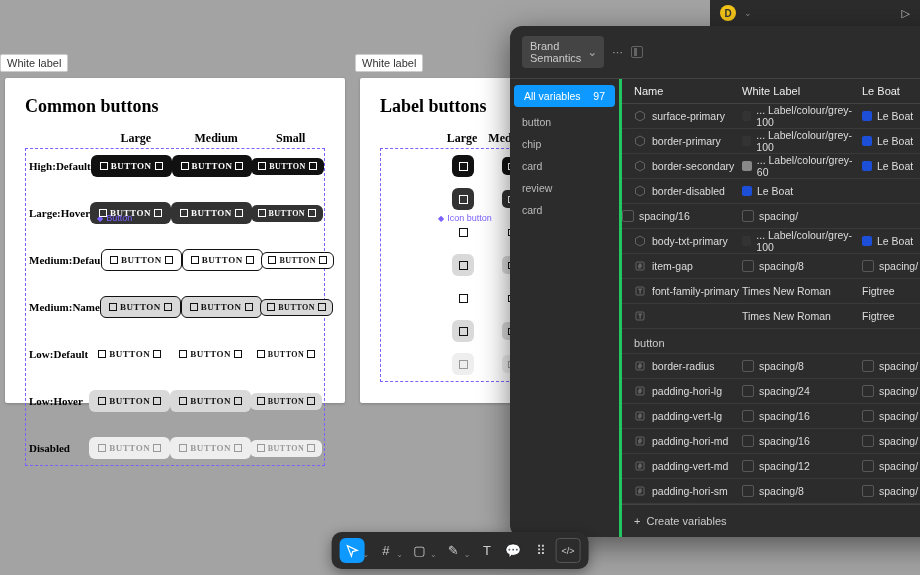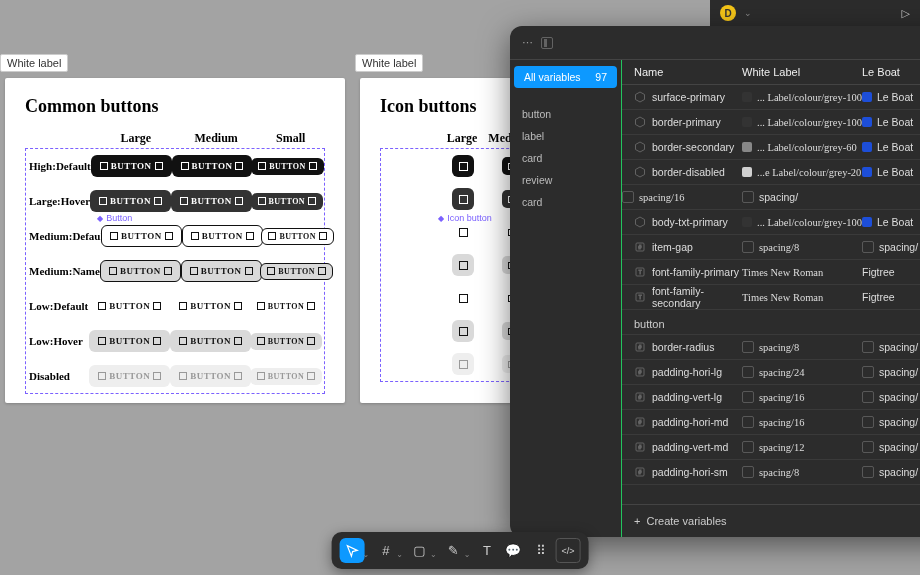--- a/index.html
+++ b/index.html
@@ -17,21 +17,21 @@
 .row { display: flex; align-items: center; }
 .rowlabel { font-family: Georgia, serif; font-size: 11px; font-weight: bold; width: 72px; }
 
 
 #f1 { left: 5px; top: 78px; width: 340px; height: 325px; }
 #f1 .colhead span:nth-child(1){width:72px}
 #f1 .colhead span:nth-child(2){width:82px;text-align:center}
 #f1 .colhead span:nth-child(3){width:82px;text-align:center}
 #f1 .colhead span:nth-child(4){width:70px;text-align:center}
 #f1 .sel-tag { left: 92px; top: 135px; }
-#f1 .grid { gap: 13px; padding-left:3px;padding-right:3px; }
+#f1 .grid { gap: 25px; padding-left:3px;padding-right:3px; }
 .cell1 { width: 82px; display:flex; justify-content:center; }
 .cell1s { width: 70px; display:flex; justify-content:center; }
 .btn { display:flex; align-items:center; gap:3px; font-family: Georgia, serif; font-size:9px; font-weight:bold; letter-spacing:.5px; padding: 5px 8px; border-radius:6px; border:1px solid transparent;}
 .btn.sm { padding: 3px 6px; font-size: 8px; }
 .high-d { background:#111; color:#fff; }
 .high-h { background:#333; color:#fff; }
 .med-d { background:#fff; color:#111; border-color:#111; }
 .med-h { background:#d9d9d9; color:#111; border-color:#111; }
 .low-d { background:#fff; color:#111; }
 .low-h { background:#d9d9d9; color:#111; }
@@ -57,30 +57,30 @@
 .ibtn.md .sq { width:7px; height:7px; }
 .ibtn.sm .sq { width:6px; height:6px; }
 
 
 #panel { position:absolute; left:510px; top:26px; bottom:38px; right:-60px; background:#2c2c2c; color:#ccc; border-radius:12px; box-shadow:0 8px 30px rgba(0,0,0,.5); font-size:11px; display:flex; flex-direction:column; }
 .p-top { display:flex; align-items:center; gap:8px; padding:10px 12px; border-bottom:1px solid #444; }
 .p-sel { display:flex; align-items:center; gap:6px; background:#444; padding:4px 8px; border-radius:4px; font-size:11px; }
 .p-sel::after{content:"⌄"; font-size:12px; margin-left:auto; opacity:.7}
 .p-dots { opacity:.7; }
 .p-body { display:flex; flex:1; min-height:0; }
-.p-side { width:112px; border-right:1px solid #22c55e; padding:6px 0; display:flex; flex-direction:column;gap:11px; }
+.p-side { width:112px; border-right:3px solid #22c55e; padding:6px 0; display:flex; flex-direction:column; }
 .p-side-top { display:flex; justify-content:space-between; padding:5px 10px; background:#0d99ff; color:#fff; border-radius:4px; margin:0 4px 4px; font-size:10.5px;}
 .p-side-item { padding:5px 12px; color:#bbb; font-size:10.5px;}
 .p-main { flex:1; display:flex; flex-direction:column; min-width:0; }
 .p-head { display:flex; padding:6px 0; border-bottom:1px solid #444; font-size:11px; color:#eee; font-weight:500;}
 .cN{width:120px;padding-left:12px} .cW{width:120px} .cL{flex:1;min-width:90px}
 .p-rows { flex:1; overflow:hidden; }
 .vrow { display:flex; align-items:center; height:25px; border-bottom:1px solid #3a3a3a; }
 .vrow .n { width:120px; padding-left:12px; display:flex; align-items:center; gap:6px; color:#ddd; font-size:10.5px;}
-.vrow .c { width:120px; display:flex; align-items:center; gap:5px; font-size:10.5px; color:#ddd;font-family:Liberation Serif, serif; }
+.vrow .c { width:120px; display:flex; align-items:center; gap:5px; font-size:10.5px; color:#ddd; }
 .vrow .c2 { flex:1; min-width:90px; display:flex; align-items:center; gap:5px; font-size:10.5px; color:#ddd;}
 .sw { width:10px; height:10px; border-radius:2px; }
 .ico { width:12px; height:12px; display:inline-block; opacity:.6; }
 .secthead { padding:8px 12px 4px; color:#ccc; font-size:11px; font-weight:500; border-bottom:1px solid #3a3a3a; }
 .p-foot { padding:10px 12px; border-top:1px solid #444; color:#ccc; display:flex; align-items:center; gap:6px; }
 
 
 #topbar { position:absolute; top:0; right:0; left:710px; height:26px; background:#2c2c2c; display:flex; align-items:center; padding:0 10px; gap:8px; }
 .avatar { width:16px; height:16px; border-radius:50%; background:#f5c518; color:#333; font-size:10px; font-weight:bold; display:flex; align-items:center; justify-content:center; }
 .play { margin-left:auto; color:#ccc; font-size:11px; }
@@ -271,21 +271,21 @@
             <span>BUTTON</span>
             <span class="sq"></span>
           </div>
         </div>
       </div>
     </div>
 </div>
 
 <div class="frame" id="f2">
   <div class="frame-label">White label</div>
-  <h2>Icon buttons</h2>
+  <h2>Label buttons</h2>
   <div class="colhead">
     <span></span>
     <span>Large</span>
     <span>Medium</span>
     <span>Small</span>
   </div>
   <div class="sel-tag">Icon button</div>
   <div class="grid" id="grid2">
       <div class="row">
         <div class="rowlabel">High:Default</div>
@@ -417,34 +417,37 @@
 </div>
 
 <div id="topbar">
   <div class="avatar">D</div>
   <span style="color:#888;font-size:9px">⌄</span>
   <span class="play">▷</span>
 </div>
 
 <div id="panel">
   <div class="p-top">
+    <div class="p-sel" style="width:82px">
+        <span>Brand Semantics</span>
+      </div>
     <span class="p-dots">⋯</span>
     <span class="ico" style="border:1px solid #888;border-radius:2px;position:relative">
         <span style="position:absolute;left:2px;top:1px;bottom:1px;width:3px;background:#888"></span>
       </span>
   </div>
   <div class="p-body">
     <div class="p-side">
       <div class="p-side-top">
         <span>All variables</span>
           <span>97</span>
       </div>
       <div id="sidegroups">
           <div class="p-side-item">button</div>
-          <div class="p-side-item">label</div>
+          <div class="p-side-item">chip</div>
           <div class="p-side-item">card</div>
           <div class="p-side-item">review</div>
           <div class="p-side-item">card</div>
         </div>
     </div>
     <div class="p-main">
       <div class="p-head">
         <div class="cN">Name</div>
         <div class="cW">White Label</div>
         <div class="cL">Le Boat</div>
@@ -498,24 +501,20 @@
               <span>Le Boat</span>
             </div>
           </div>
           <div class="vrow">
             <div class="n">
               <span class="ico"><svg width="12" height="12" viewBox="0 0 24 24" fill="none" stroke="#888" stroke-width="2">
                   <polygon points="12,2 21,7 21,17 12,22 3,17 3,7"></polygon>
                 </svg></span>
               <span>border-disabled</span>
             </div>
-            <div class="c">
-              <span class="sw" style="background:#d0d0d0"></span>
-              <span>...e Label/colour/grey-20</span>
-            </div>
             <div class="c2">
               <span class="sw" style="background:#1d4ed8"></span>
               <span>Le Boat</span>
             </div>
           </div>
           <div class="vrow">
             <div class="c">
               <span class="ico" style="border:1px solid #777;border-radius:2px"></span>
               <span>spacing/16</span>
             </div>
@@ -571,21 +570,20 @@
             <div class="c2">
               <span>Figtree</span>
             </div>
           </div>
           <div class="vrow">
             <div class="n">
               <span class="ico"><svg width="12" height="12" viewBox="0 0 24 24" fill="none" stroke="#888" stroke-width="2">
                   <rect x="4" y="4" width="16" height="16" rx="2"></rect>
                   <text x="12" y="16" font-size="9" text-anchor="middle" fill="#888">T</text>
                 </svg></span>
-              <span>font-family-secondary</span>
             </div>
             <div class="c">
               <span>Times New Roman</span>
             </div>
             <div class="c2">
               <span>Figtree</span>
             </div>
           </div>
           <div class="secthead">button</div>
           <div class="vrow">

